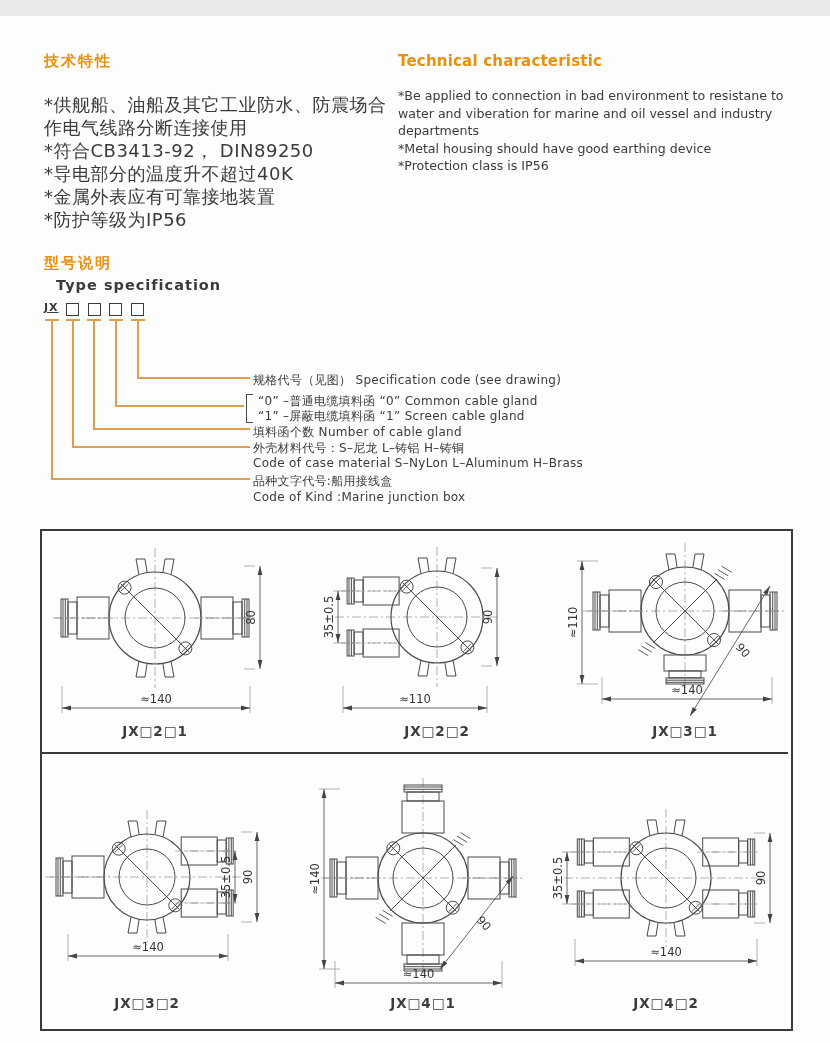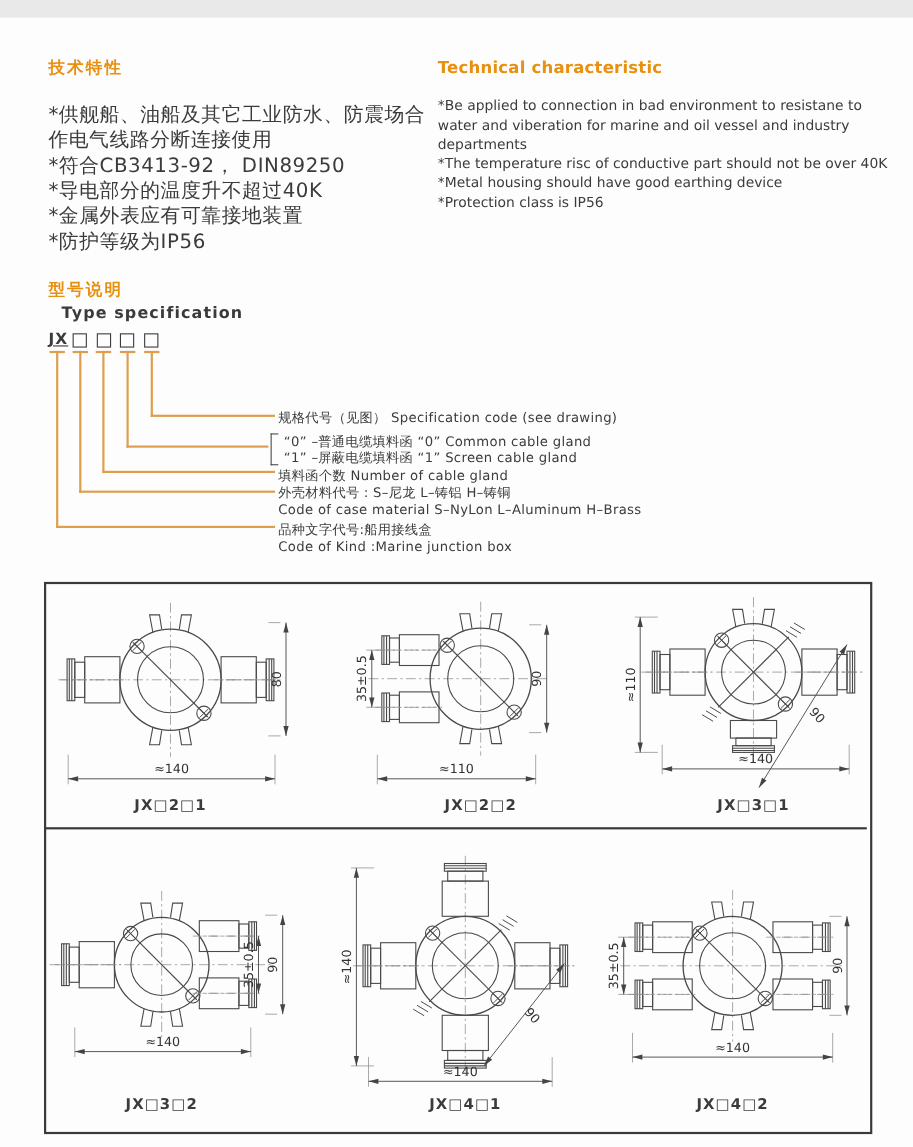--- a/index.html
+++ b/index.html
@@ -4,21 +4,21 @@
 <style>
   html,body{margin:0;padding:0;background:#e9e9e9;}
   #page{position:relative;width:830px;height:1043px;background:#fdfdfd;margin:16px auto;
         font-family:"DejaVu Sans","Liberation Sans",sans-serif;color:#3b3b3b;overflow:hidden;}
   .abs{position:absolute;}
   .h-orange{color:#e8900f;font-weight:bold;font-size:15px;letter-spacing:2px;}
   .h-orange-en{color:#e8900f;font-weight:bold;font-size:15px;letter-spacing:0.2px;}
   .h-dark{color:#3b3b3b;font-weight:bold;font-size:14.5px;letter-spacing:1px;}
   .cnlist{width:352px;font-size:18px;line-height:23px;letter-spacing:0.5px;}
   .enlist{width:420px;font-size:12.6px;line-height:17.6px;}
-  .jx-prefix{font-weight:bold;font-size:14px;letter-spacing:1px;text-decoration:underline;}
+  .jx-prefix{font-weight:bold;font-size:11px;letter-spacing:1px;text-decoration:underline;}
   .codebox{position:absolute;width:11px;height:11px;border:1.6px solid #3b3b3b;background:#fdfdfd;}
   .oline{position:absolute;background:#dd9f4e;}
   .specline{position:absolute;font-size:12px;white-space:nowrap;letter-spacing:0.3px;}
   .bracket{position:absolute;width:6px;height:27px;border-left:1.6px solid #4a4a4a;
            border-top:1.6px solid #4a4a4a;border-bottom:1.6px solid #4a4a4a;}
   .panel{position:absolute;border:2px solid #3a3a3a;background:transparent;}
   .divider{position:absolute;background:#3a3a3a;}
   .dwg{position:absolute;}
 </style>
 </head>
@@ -31,21 +31,20 @@
 
   <div class="abs cnlist" style="left:44px;top:77px;">
       <div>*供舰船、油船及其它工业防水、防震场合作电气线路分断连接使用</div>
       <div>*符合CB3413-92， DIN89250</div>
       <div>*导电部分的温度升不超过40K</div>
       <div>*金属外表应有可靠接地装置</div>
       <div>*防护等级为IP56</div>
     </div>
   <div class="abs enlist" style="left:398px;top:71px;">
       <div>*Be applied to connection in bad environment to resistane to water and viberation for marine and oil vessel and industry departments</div>
-      <div>*The temperature risc of conductive part should not be over 40K</div>
       <div>*Metal housing should have good earthing device</div>
       <div>*Protection class is IP56</div>
     </div>
 
   <div class="abs h-orange" style="left:44px;top:238px;">型号说明</div>
   <div class="abs h-dark" style="left:56px;top:261px;">Type specification</div>
   <div class="abs jx-prefix" style="left:44px;top:285px;">JX</div>
   <div class="abs" id="codeboxes">
       <div class="codebox" style="left: 66px; top: 287px;"></div>
       <div class="codebox" style="left: 88px; top: 287px;"></div>

